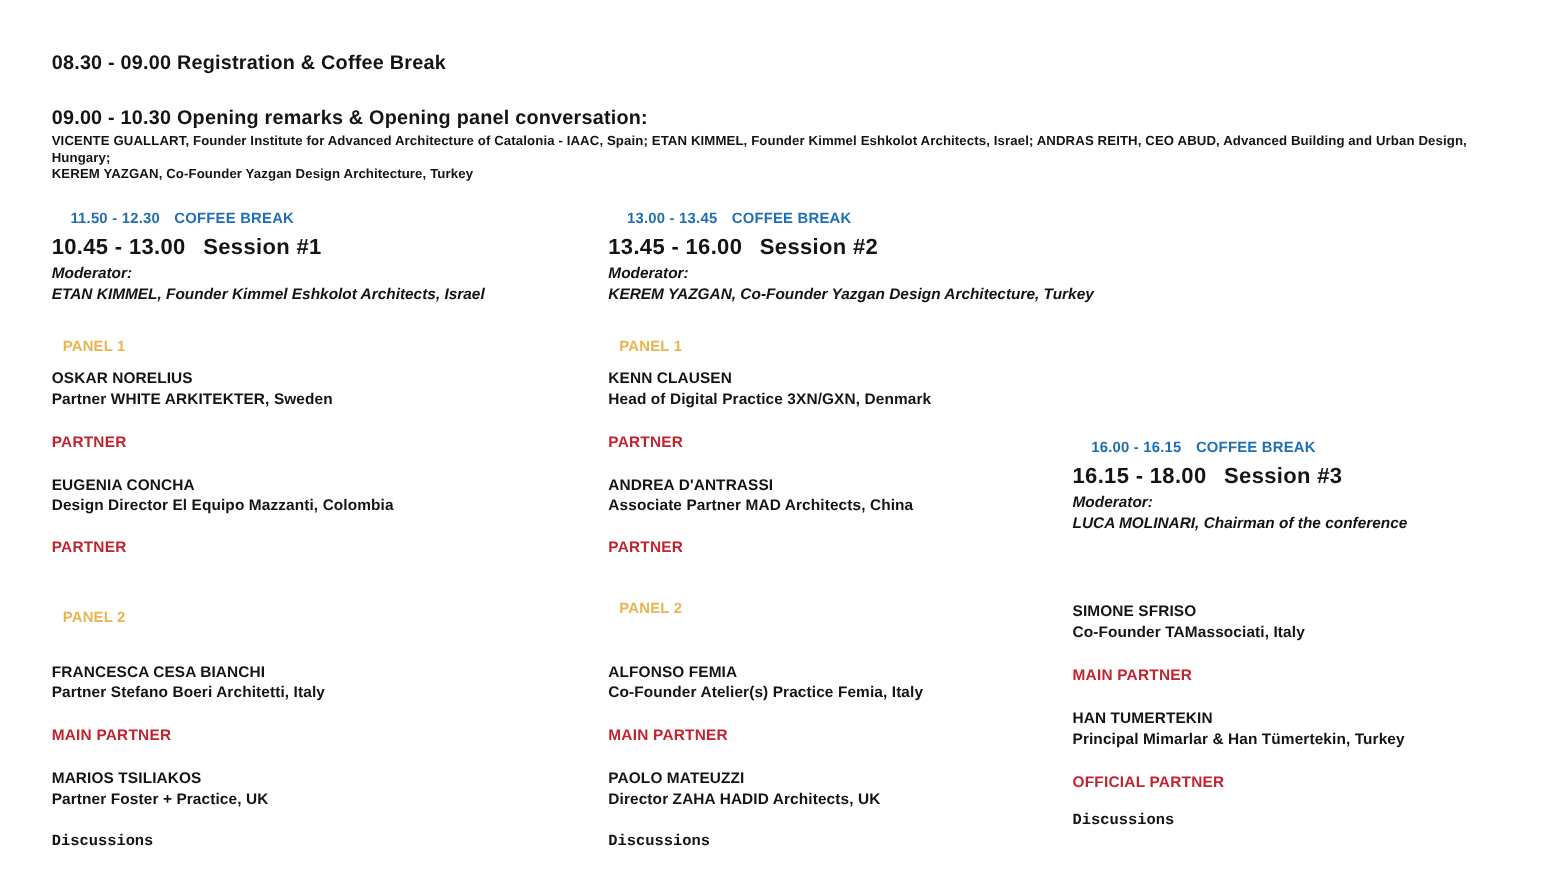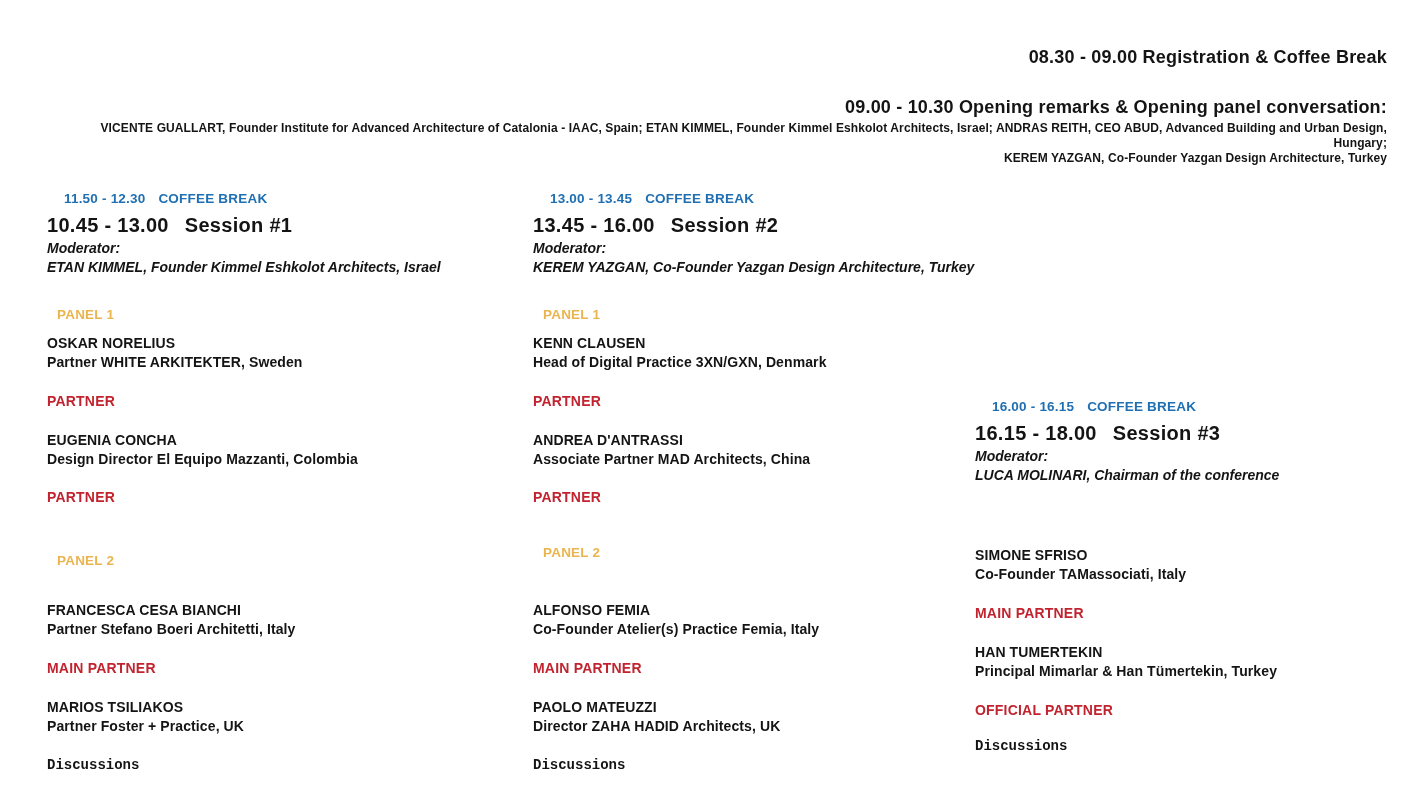--- a/index.html
+++ b/index.html
@@ -8,29 +8,29 @@
     position: relative;
     background: #ffffff;
     overflow: hidden;
     font-family: "Liberation Sans", sans-serif;
     font-weight: 700;
     color: var(--text, #141414);
   }
   .abs { position: absolute; }
 
   
-  .header { left: 47px; top: 46px; width: 1340px; text-align: right; }
+  .header { left: 47px; top: 46px; width: 1340px; }
   .slot-title { font-size: 18px; line-height: 22px; letter-spacing: .2px; }
   .slot-title.second { margin-top: 28px; }
   .speakers-line { font-size: 12px; line-height: 15px; letter-spacing: .1px; }
   .speakers-line.first { margin-top: 3px; }
 
   
   .col1 { left: 47px;  top: 190px; width: 470px; }
-  .col2 { left: 533px; top: 190px; width: 450px; }
+  .col2 { left: 553px; top: 190px; width: 450px; }
   .col3 { left: 975px; top: 398px; width: 430px; }
 
   .coffee { font-size: 13.5px; line-height: 14px; color: var(--blue, #1f6fb2); margin-top: 2px; letter-spacing: .2px; margin-left: 17px; }
   .coffee-label { margin-left: 13px; }
 
   .session-heading { font-size: 20px; line-height: 20px; margin-top: 9px; letter-spacing: .3px; }
   .session-title { margin-left: 16px; }
 
   .moderator { font-style: italic; font-size: 14px; line-height: 19px; margin-top: 4px; }
 

